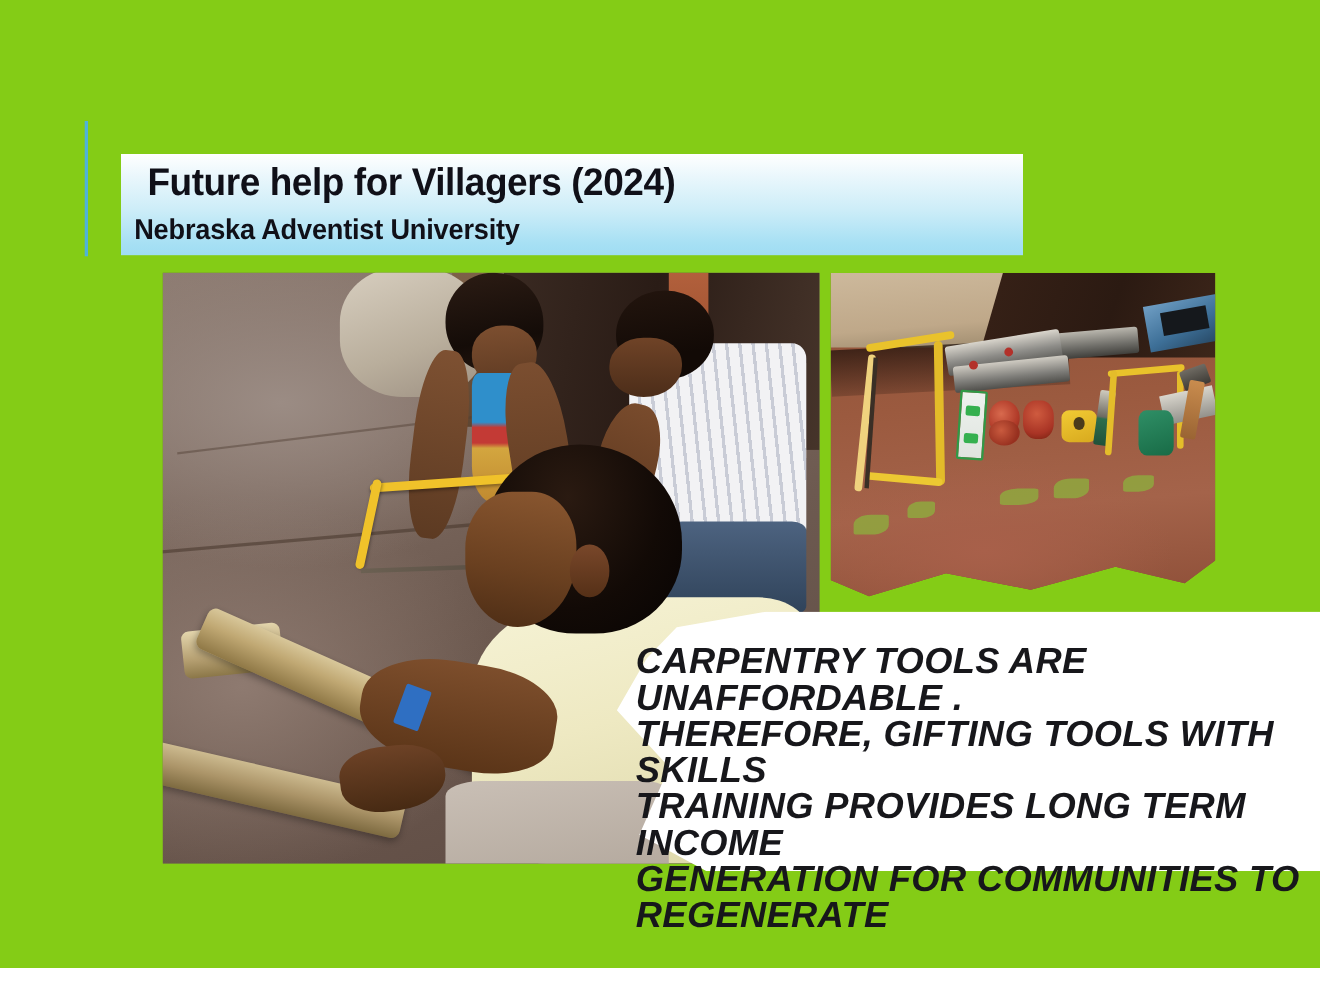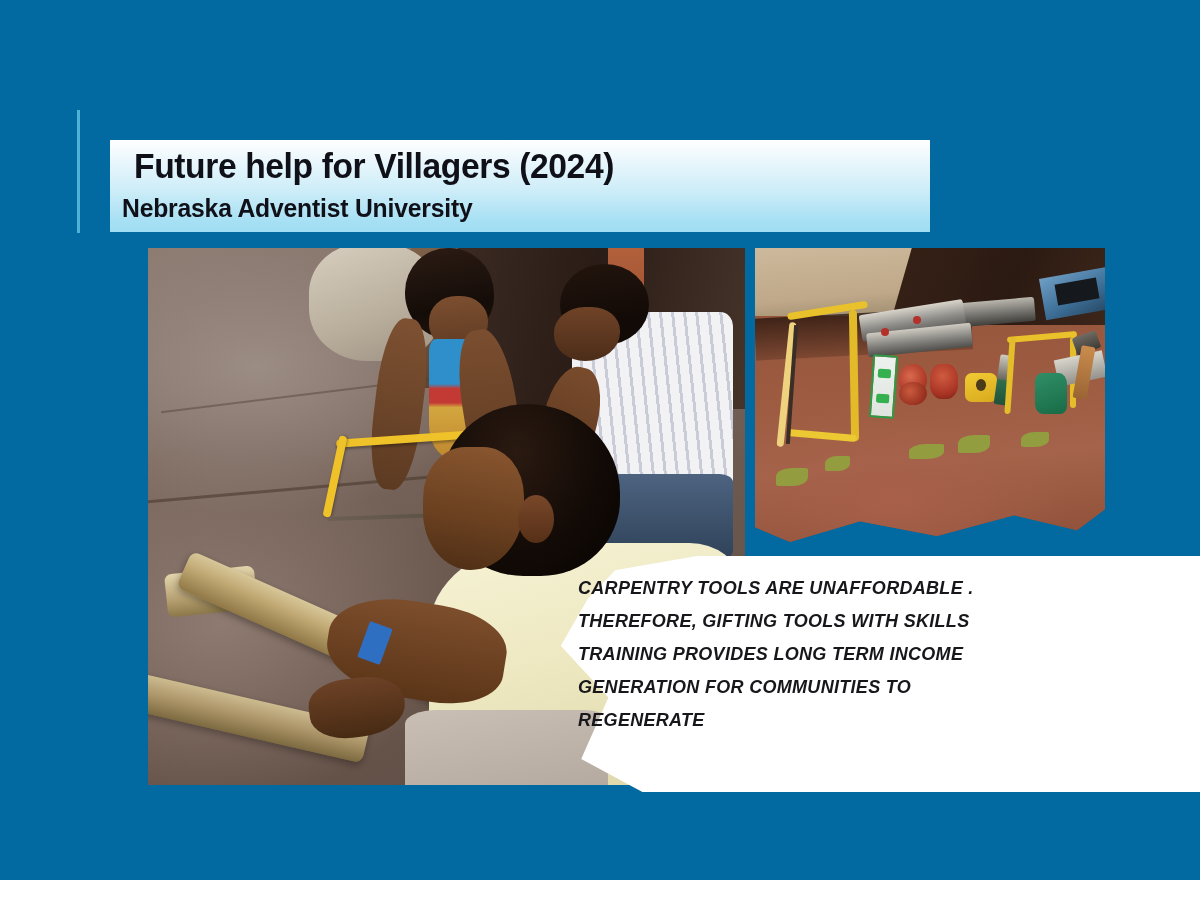--- a/index.html
+++ b/index.html
@@ -13,21 +13,21 @@
     position: relative;
     overflow: hidden;
     font-family: "Liberation Sans", sans-serif;
   }
 
   #slide {
     position: absolute;
     left: 0; top: 0;
     width: 1200px;
     height: 880px;
-    background: #0369a1;
+    background: #84cc16;
   }
 
   
   #accent-bar {
     position: absolute;
     left: 77px;
     top: 110px;
     width: 3px;
     height: 123px;
     background: #4FB3D9;
@@ -444,26 +444,26 @@
     position: absolute;
     border-radius: 50% 10% 50% 10%;
     background: #8fa83e;
     opacity: .85;
   }
 
   
   #caption {
     position: absolute;
     left: 578px;
-    top: 572px;
+    top: 584px;
     width: 608px;
     font-family: "Liberation Sans Narrow", "Liberation Sans", sans-serif;
     font-style: italic;
     font-weight: bold;
-    font-size: 18px;
+    font-size: 33px;
     line-height: 33px;
     letter-spacing: 0.3px;
     color: #17171b;
     white-space: pre-line;
   }
 
   
   #caption-mask {
     position: absolute;
     left: 520px;

